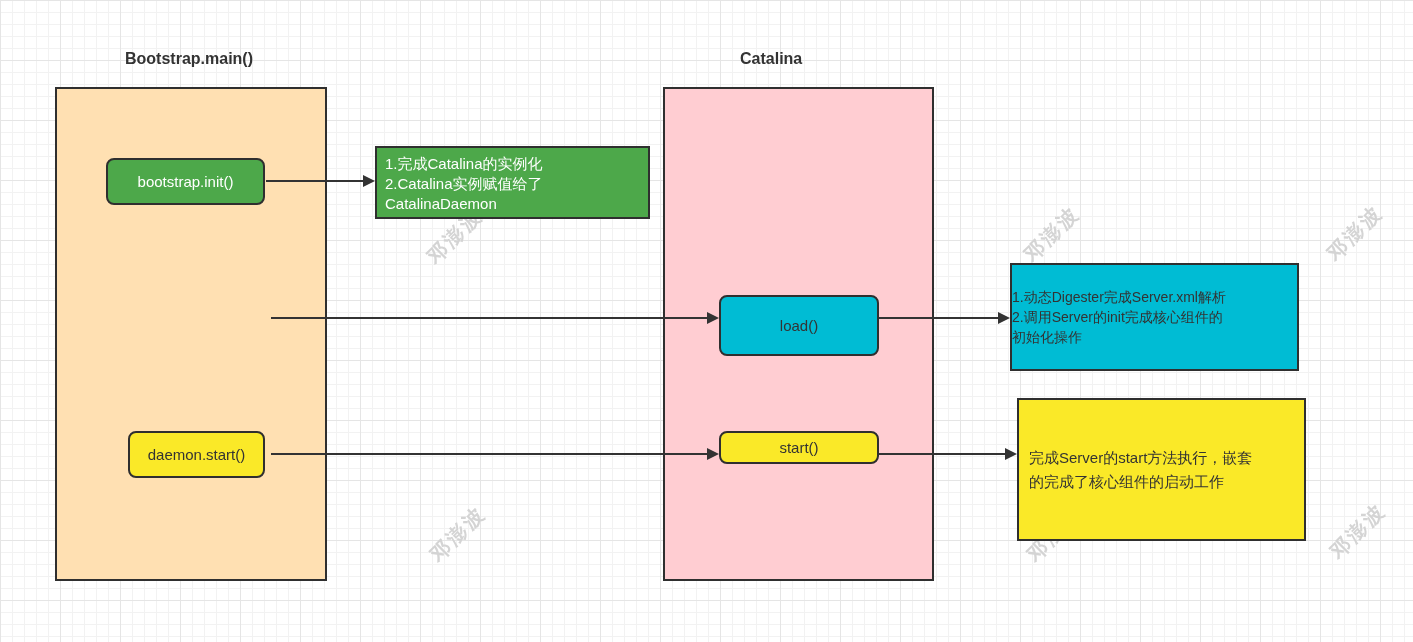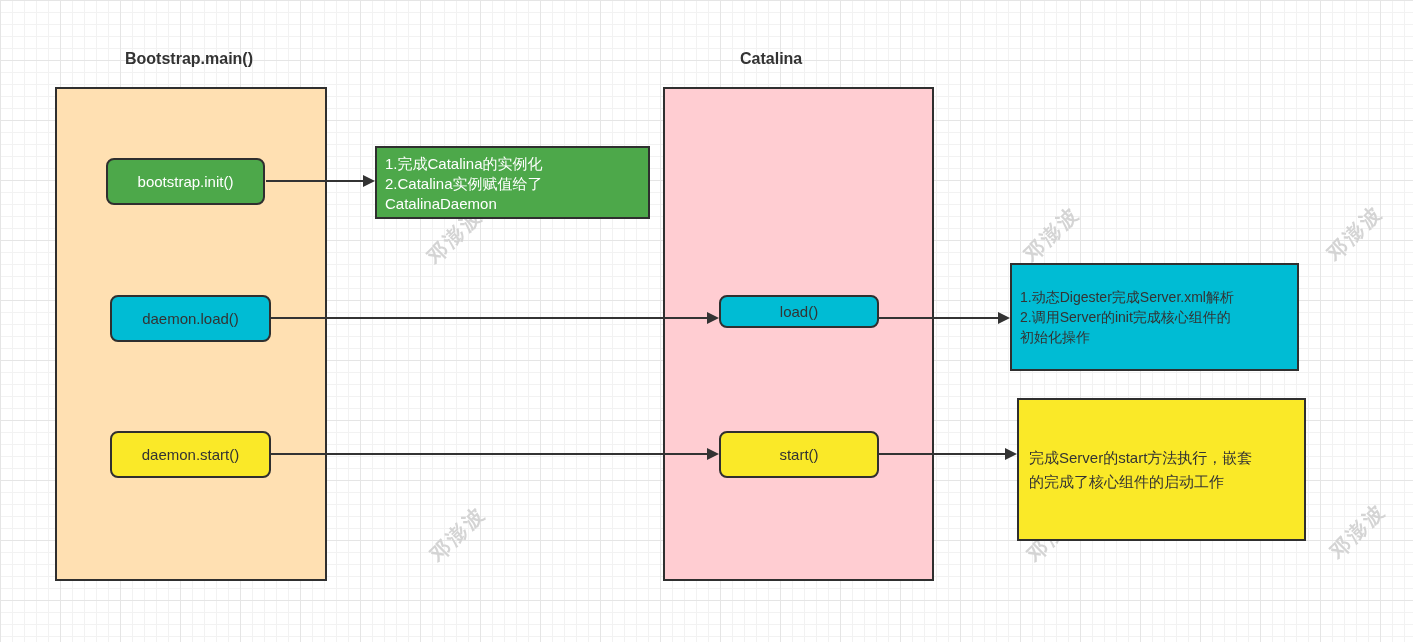--- a/index.html
+++ b/index.html
@@ -49,21 +49,21 @@
   .fill-green  { background:#4da84a; color:#ffffff; }
   .fill-cyan   { background:#00bcd4; }
   .fill-yellow { background:#fae928; }
 
   .note-box {
     position:absolute; border:2px solid #2f2f2f;
     white-space:pre-line; color:#333; text-align:left;
     display:flex; align-items:center;
   }
   .note-init  { background:#4da84a; color:#ffffff; font-size:15px; line-height:1.32; padding:6px 8px; align-items:flex-start; }
-  .note-load  { background:#00bcd4; font-size:14px; line-height:1.45; padding:0 6px 0 8px; }
+  .note-load  { background:#00bcd4; font-size:14px; line-height:1.45; padding:0 6px 0 0; }
   .note-start { background:#fae928; font-size:15px; line-height:1.55; padding:0 10px; }
 
   
   .arrow-layer { position:absolute; inset:0; z-index:3; pointer-events:none; }
   .arrow {
     position:absolute; height:2px; background:#333333;
   }
   .arrow::after {
     content:""; position:absolute; right:-12px; top:-5px;
     width:0; height:0;
@@ -95,27 +95,26 @@
     <div class="panel-title" style="left:90px; top:50px;">Bootstrap.main()</div>
 
     <div class="panel-title" style="left:705px; top:50px;">Catalina</div>
 
     <div class="container-box container-orange" style="left:55px; top:87px; width:272px; height:494px;"></div>
 
     <div class="container-box container-pink" style="left:663px; top:87px; width:271px; height:494px;"></div>
 
     <div class="method-box fill-green" style="left:106px; top:158px; width:159px; height:47px;">bootstrap.init()</div>
 
-    <div class="method-box fill-cyan" style="left:110px; top:295px; width:161px; height:47px;">daemon.load()</div>
 
-    <div class="method-box fill-yellow" style="left:110px; top:431px; width:161px; height:47px;">daemon.start()</div>
+    <div class="method-box fill-yellow" style="left:128px; top:431px; width:137px; height:47px;">daemon.start()</div>
 
-    <div class="method-box fill-cyan" style="left:719px; top:295px; width:160px; height:33px;">load()</div>
+    <div class="method-box fill-cyan" style="left:719px; top:295px; width:160px; height:61px;">load()</div>
 
-    <div class="method-box fill-yellow" style="left:719px; top:431px; width:160px; height:47px;">start()</div>
+    <div class="method-box fill-yellow" style="left:719px; top:431px; width:160px; height:33px;">start()</div>
 
     <div class="note-box note-init" style="left:375px; top:146px; width:275px; height:73px;">1.完成Catalina的实例化
 2.Catalina实例赋值给了
 CatalinaDaemon</div>
 
     <div class="note-box note-load" style="left:1010px; top:263px; width:289px; height:108px;">1.动态Digester完成Server.xml解析
 2.调用Server的init完成核心组件的
 初始化操作</div>
 
     <div class="note-box note-start" style="left:1017px; top:398px; width:289px; height:143px;">完成Server的start方法执行，嵌套

